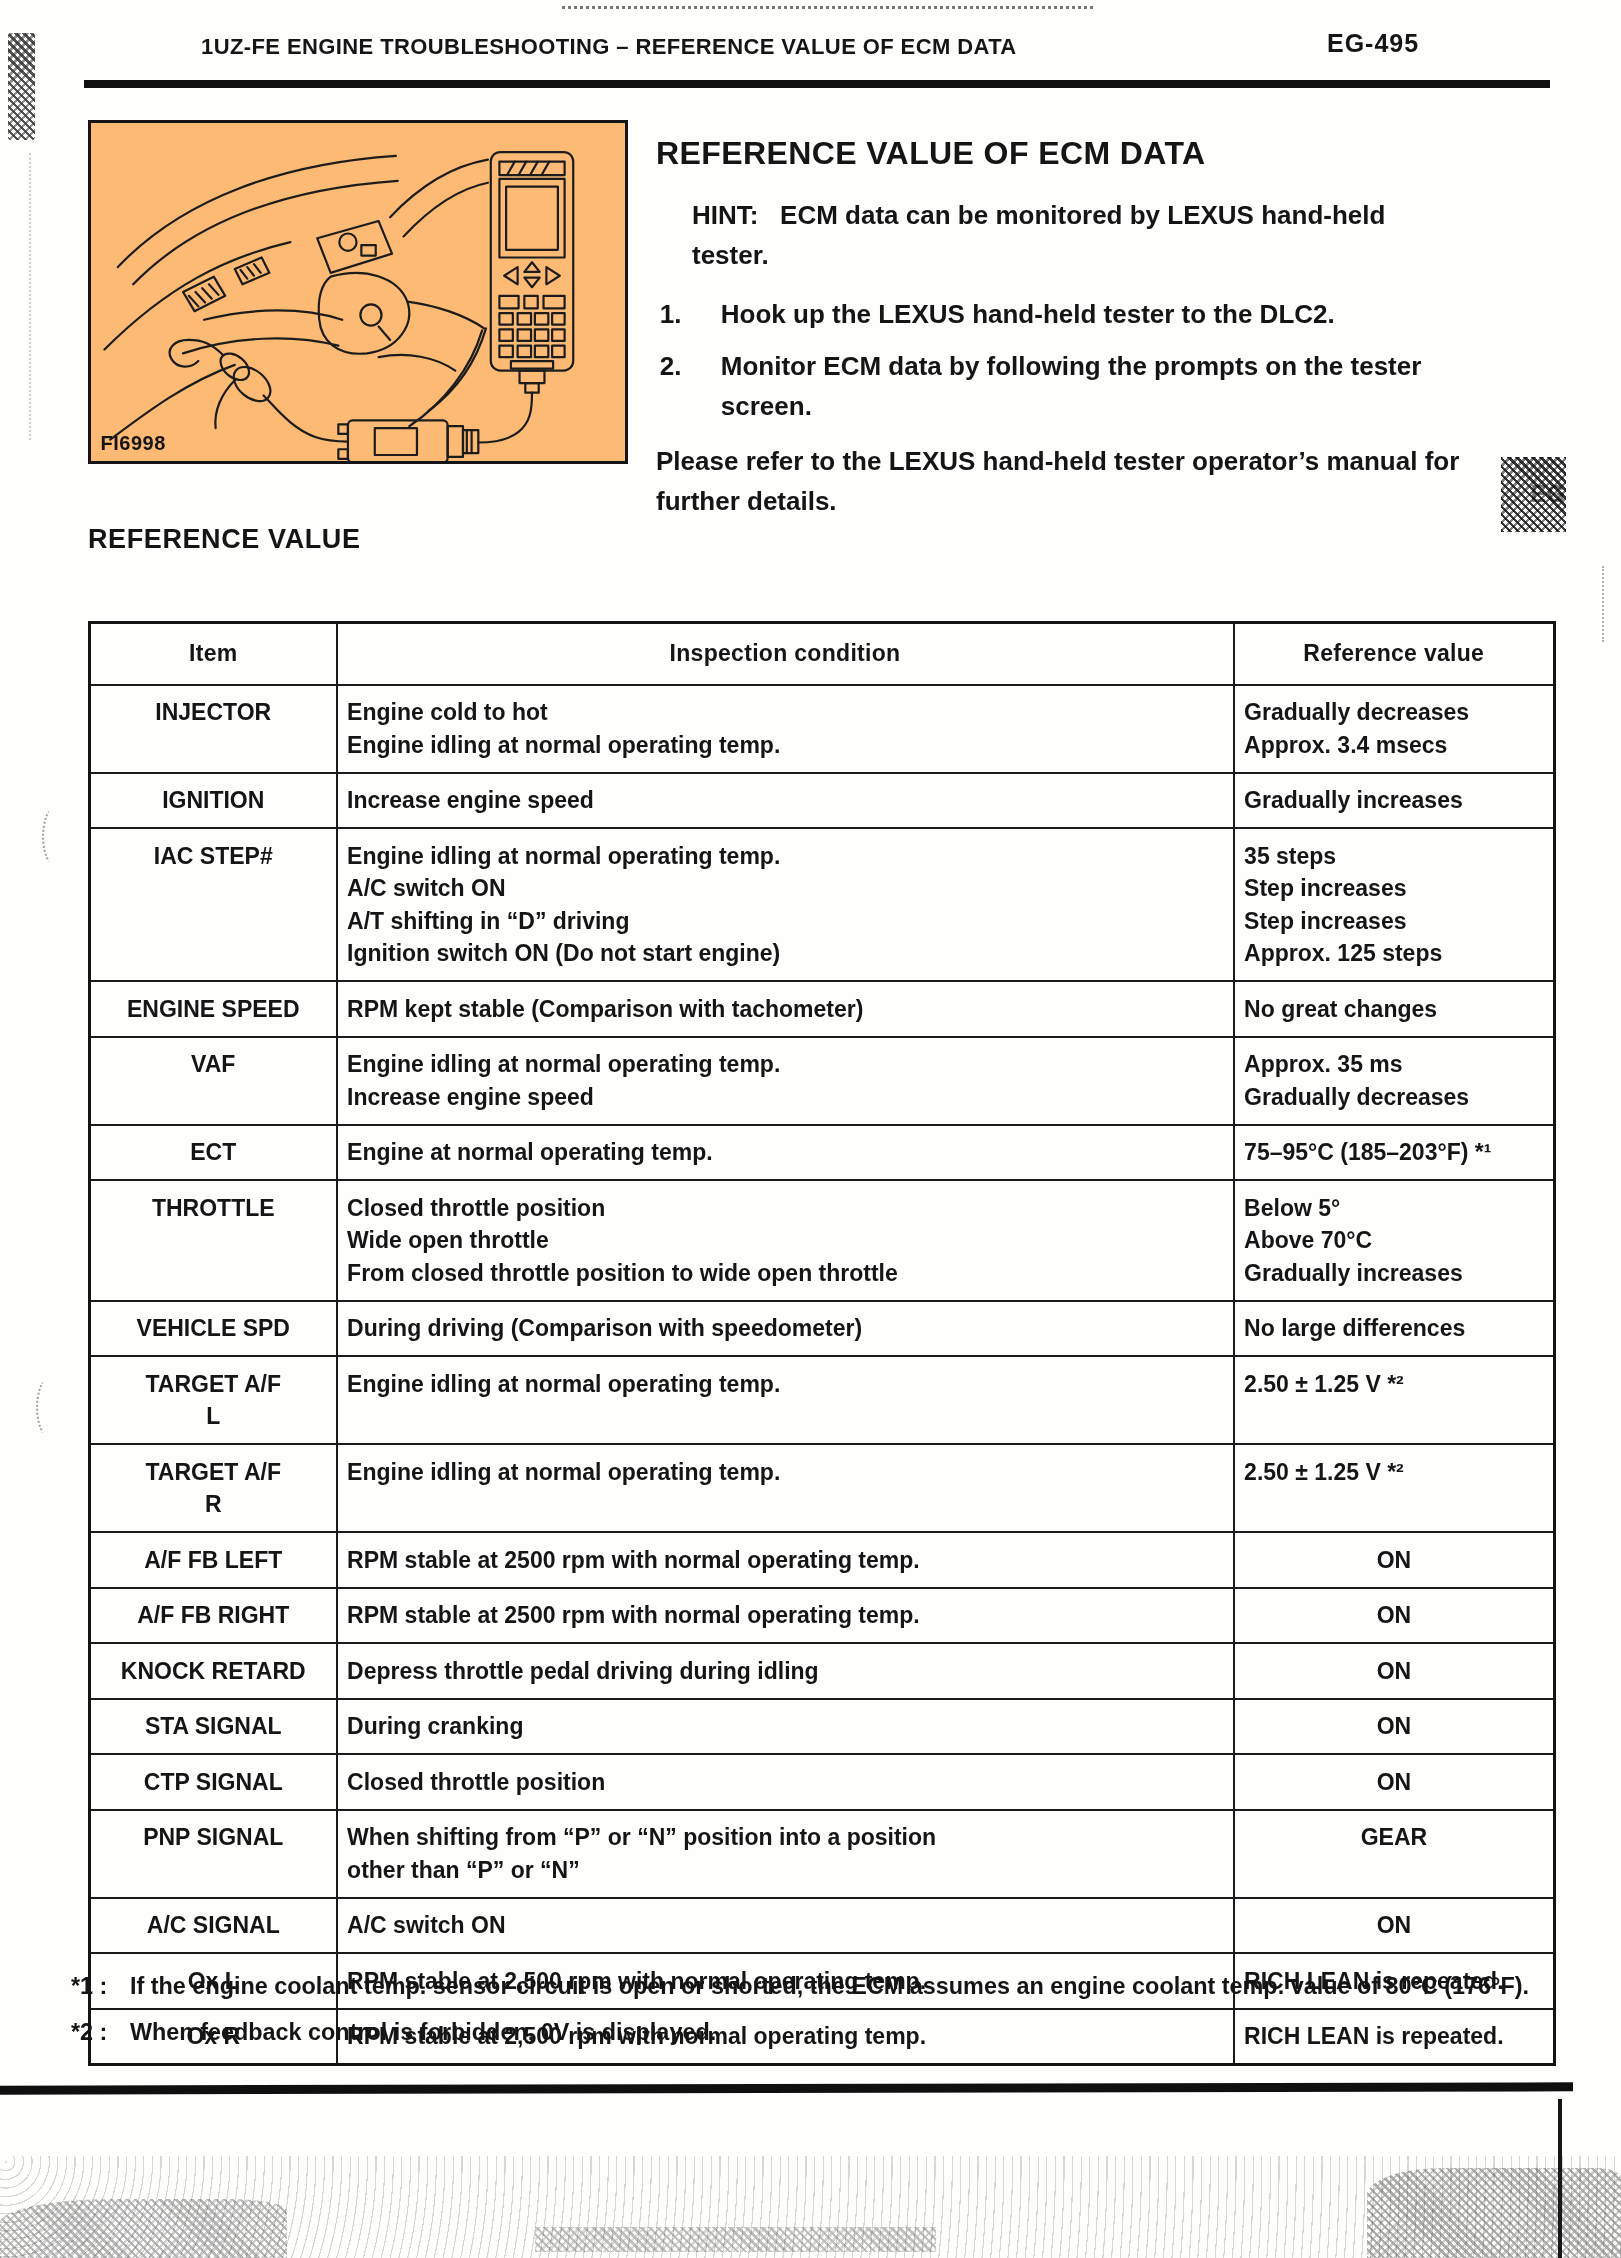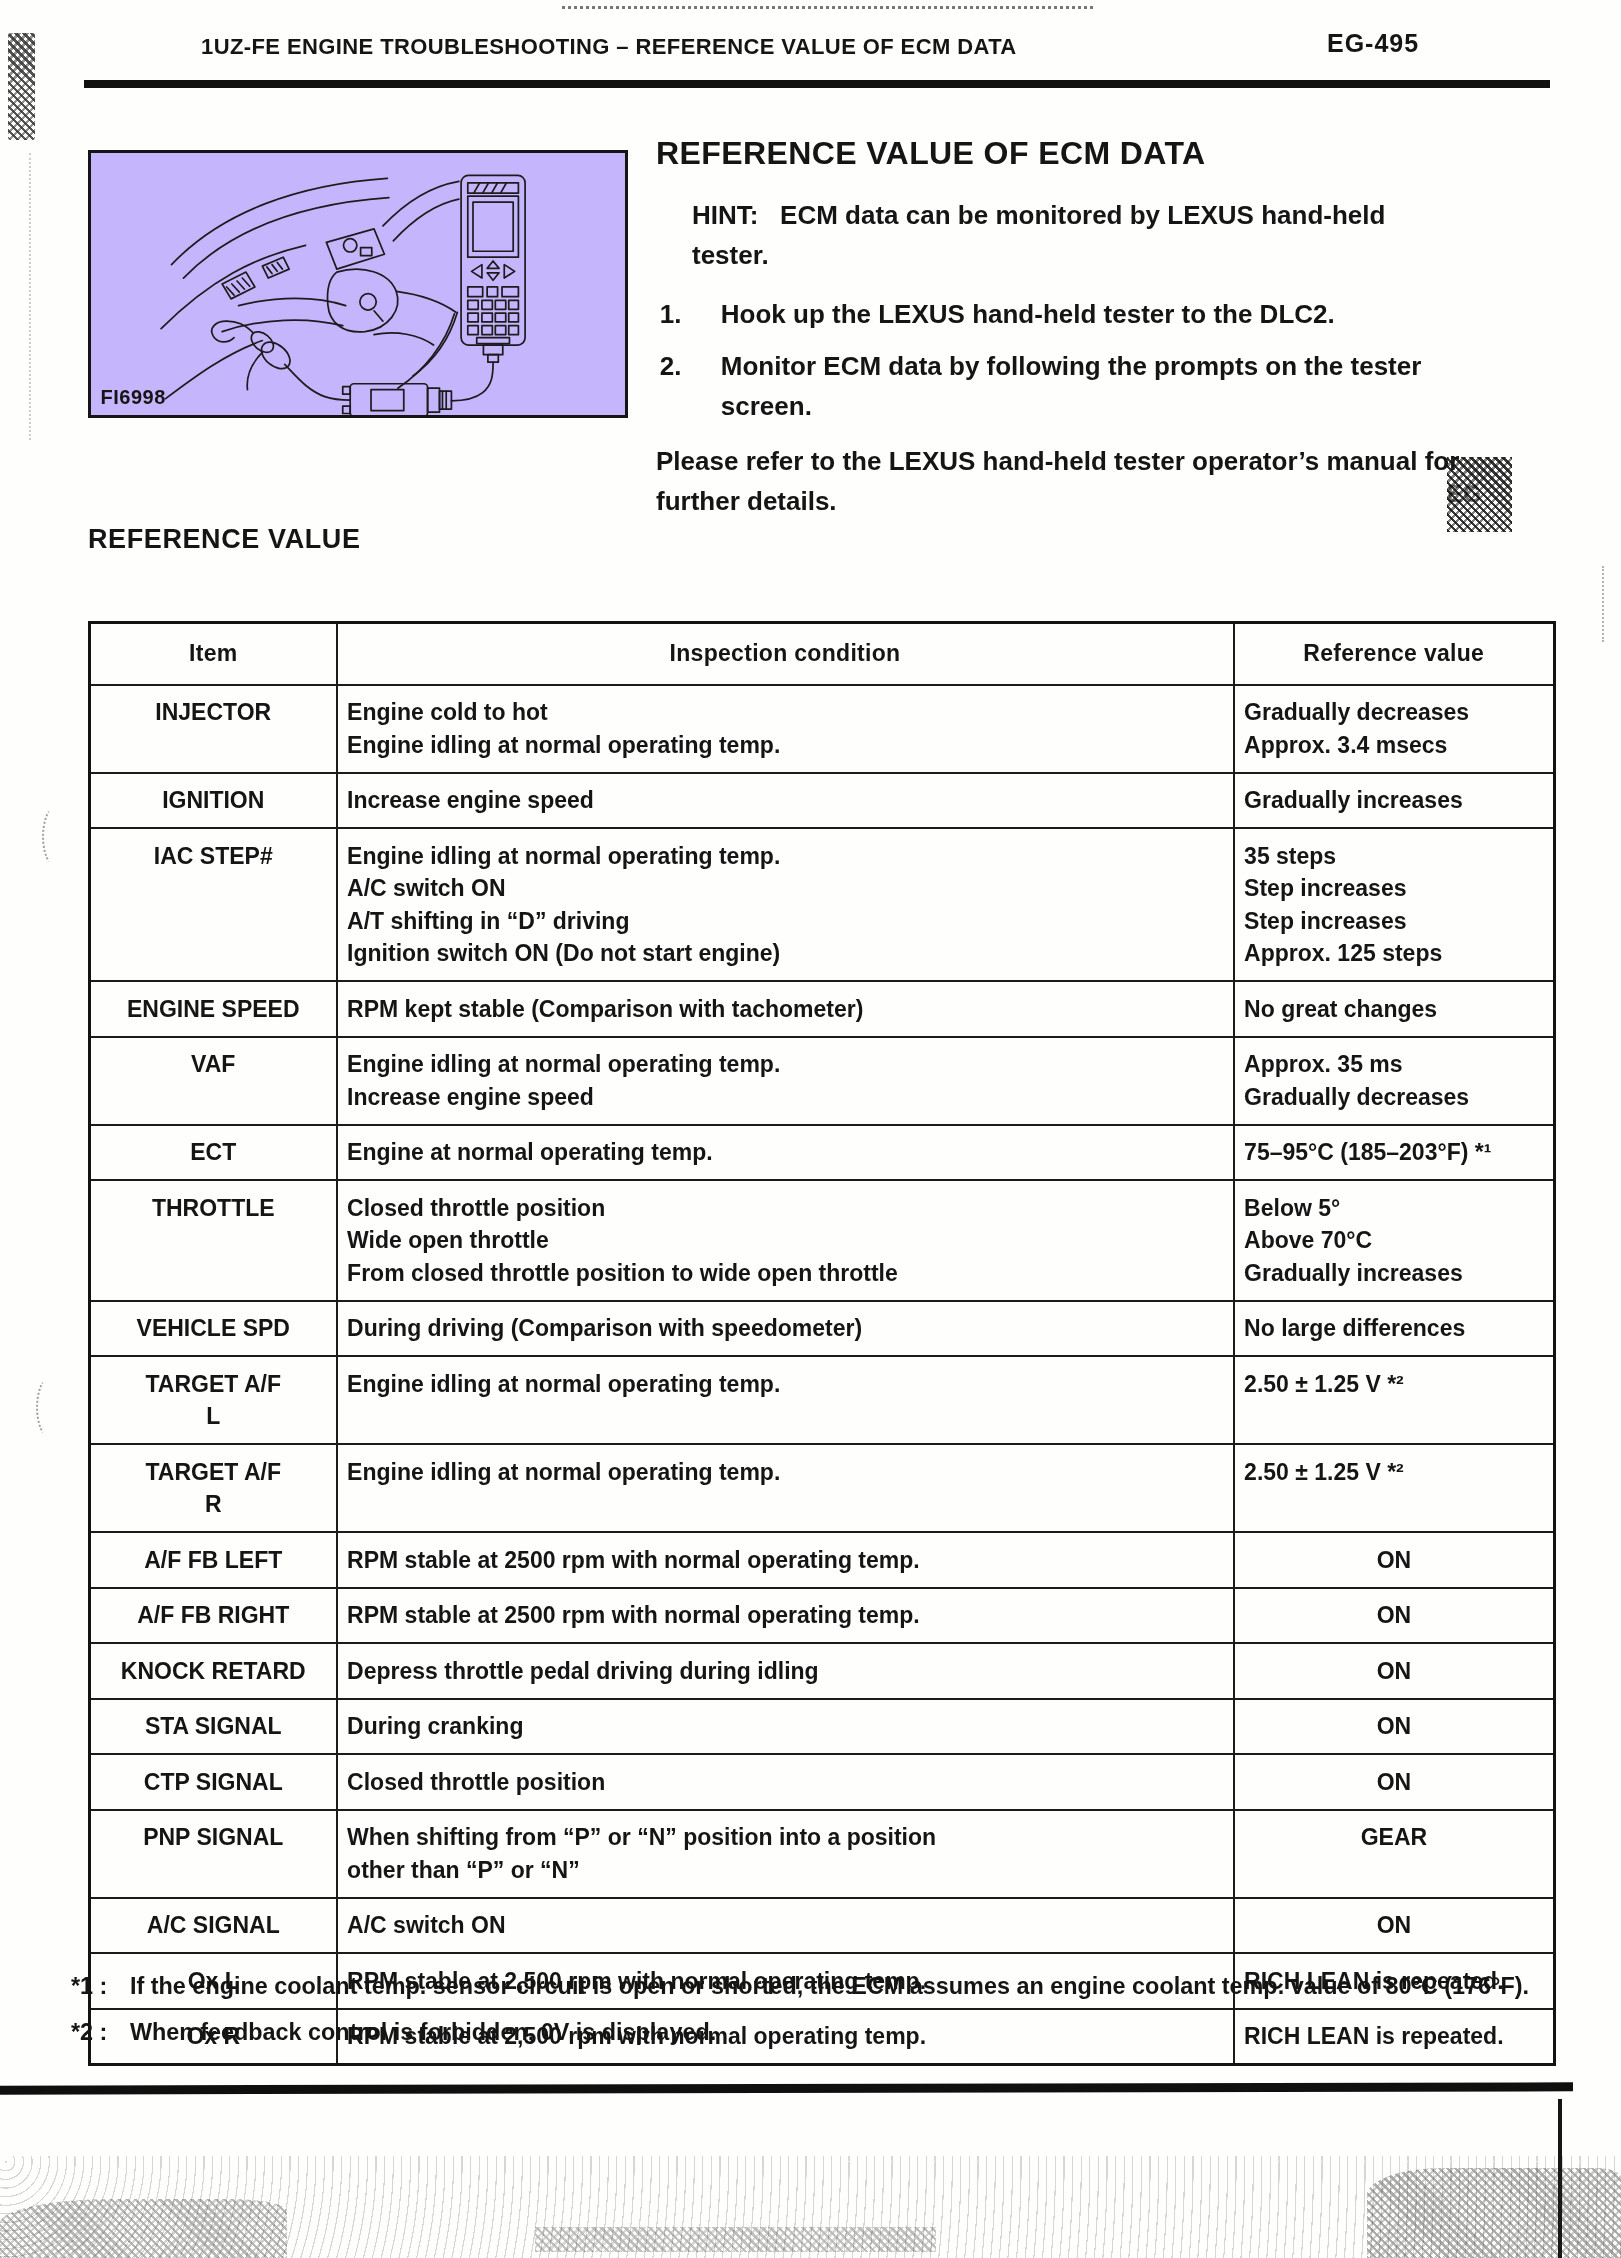--- a/index.html
+++ b/index.html
@@ -30,33 +30,33 @@
   .noise-bl{position:absolute;left:0;top:2199px;width:287px;height:60px;opacity:.35;border-radius:40% 20% 0 0;}
   .noise-br{position:absolute;left:1367px;top:2168px;width:254px;height:91px;opacity:.4;border-radius:30% 10% 0 0;}
   .noise-bc{position:absolute;left:535px;top:2227px;width:401px;height:25px;opacity:.3;}
   .right-vbar{position:absolute;left:1558px;top:2099px;width:3.8px;height:160px;background:#161616;}
   .bottom-rule{position:absolute;left:0;top:2084px;width:1573px;height:8.6px;background:#0f0f0f;transform:rotate(-.12deg);}
   
   .hdr-title{position:absolute;left:201px;top:34px;font-size:22px;letter-spacing:0.4px;}
   .hdr-page{position:absolute;left:1327px;top:29px;font-size:25px;letter-spacing:1px;}
   .hdr-rule{position:absolute;left:84px;top:80px;width:1466px;height:7.6px;background:#111;}
   
-  .figure{position:absolute;left:88px;top:150px;width:540px;height:268px;border:3.8px solid #151515;background:#c4b5fd;box-sizing:border-box;}
+  .figure{position:absolute;left:88px;top:120px;width:540px;height:344px;border:3.8px solid #151515;background:#fdba74;box-sizing:border-box;}
   .figure svg{position:absolute;left:0;top:0;width:100%;height:100%;}
   .fig-label{position:absolute;left:9.6px;bottom:5.7px;font-size:20px;letter-spacing:0.5px;}
   
   .intro{position:absolute;left:656px;top:134px;width:841px;line-height:40px;font-size:26px;}
   .intro h1{font-size:32px;margin:0 0 23px 0;letter-spacing:0.4px;line-height:38px;}
   .hint{margin:0 0 19px 36px;width:757px;white-space:pre-wrap;}
   .step{display:flex;margin:0 0 11.5px 3.8px;}
   .step .num{width:61px;flex:0 0 61px;}
   .step .txt{width:742px;}
   .outro{margin-top:15.3px;width:834px;}
   
-  .eg-tab{position:absolute;left:1447px;top:457px;width:65px;height:75px;display:flex;align-items:center;justify-content:flex-start;}
+  .eg-tab{position:absolute;left:1501px;top:457px;width:65px;height:75px;display:flex;align-items:center;justify-content:flex-end;}
   .eg-tab span{position:relative;font-size:23px;color:rgba(10,10,10,.55);letter-spacing:1px;}
   
   .section-heading{position:absolute;left:88px;top:524px;font-size:27px;letter-spacing:0.6px;}
   
   table.ref{position:absolute;left:88px;top:621px;width:1464px;border-collapse:collapse;border:3.8px solid #131313;table-layout:fixed;}
   table.ref th,table.ref td{border:2.4px solid #1b1b1b;font-size:23px;font-weight:700;}
   table.ref th{padding:16.3px 5.7px;text-align:center;letter-spacing:0.3px;}
   table.ref td{vertical-align:top;line-height:32.5px;padding:10.5px 9.6px;}
   td.c-item{text-align:center;}
   td.c-cond{padding-left:23px;}

